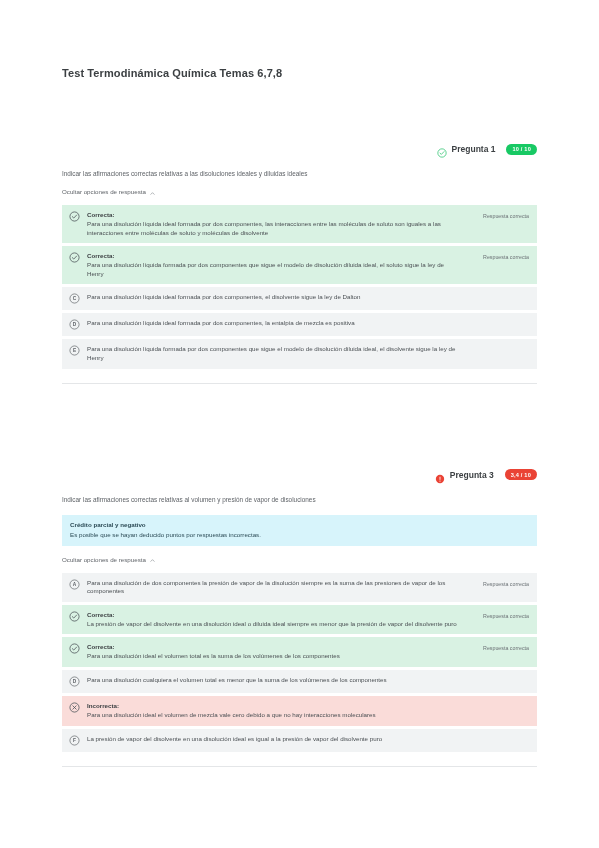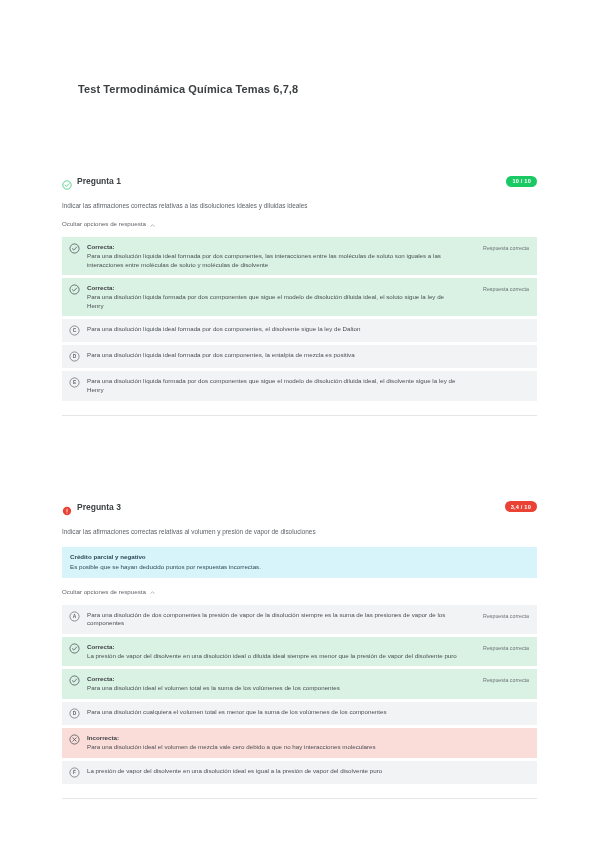--- a/index.html
+++ b/index.html
@@ -21,35 +21,35 @@
     background: #ffffff;
     box-sizing: border-box;
     padding: 0 62px;
   }
   .doc-title {
     font-size: 11px;
     font-weight: 600;
     color: #3c4043;
     letter-spacing: 0.1px;
     padding-top: 66px;
-    margin: 16px;
+    margin: 0;
     line-height: 14px;
   }
 
   
   .question {
     margin-top: 0;
   }
   .q-spacer-1 { height: 62px; }
   .q-spacer-2 { height: 84px; }
 
   .q-head {
     display: flex;
     align-items: center;
-    justify-content: space-between;
+    justify-content: flex-end;
     height: 14px;
     gap: 11px;
   }
   .q-head-left {
     display: flex;
     align-items: center;
     gap: 5px;
   }
   .q-label {
     font-size: 8.5px;

